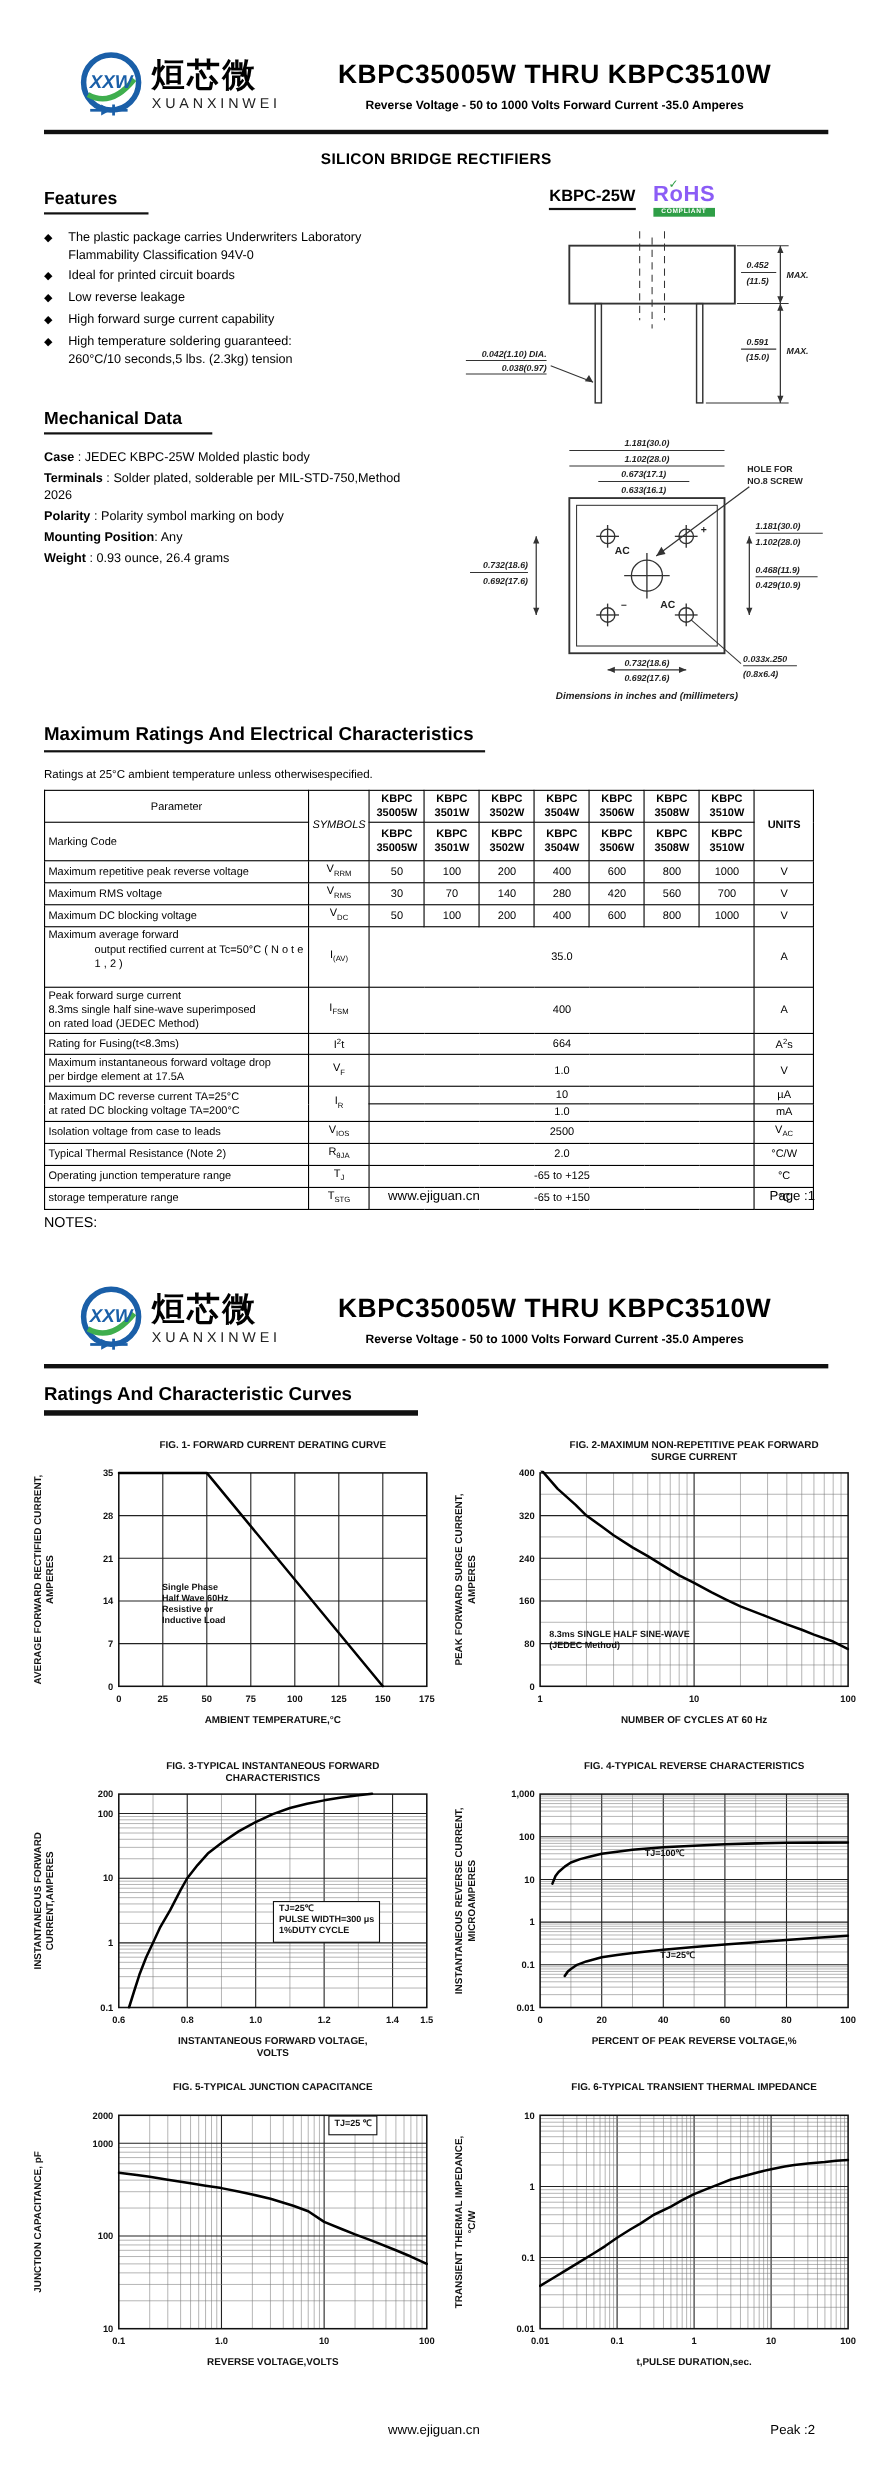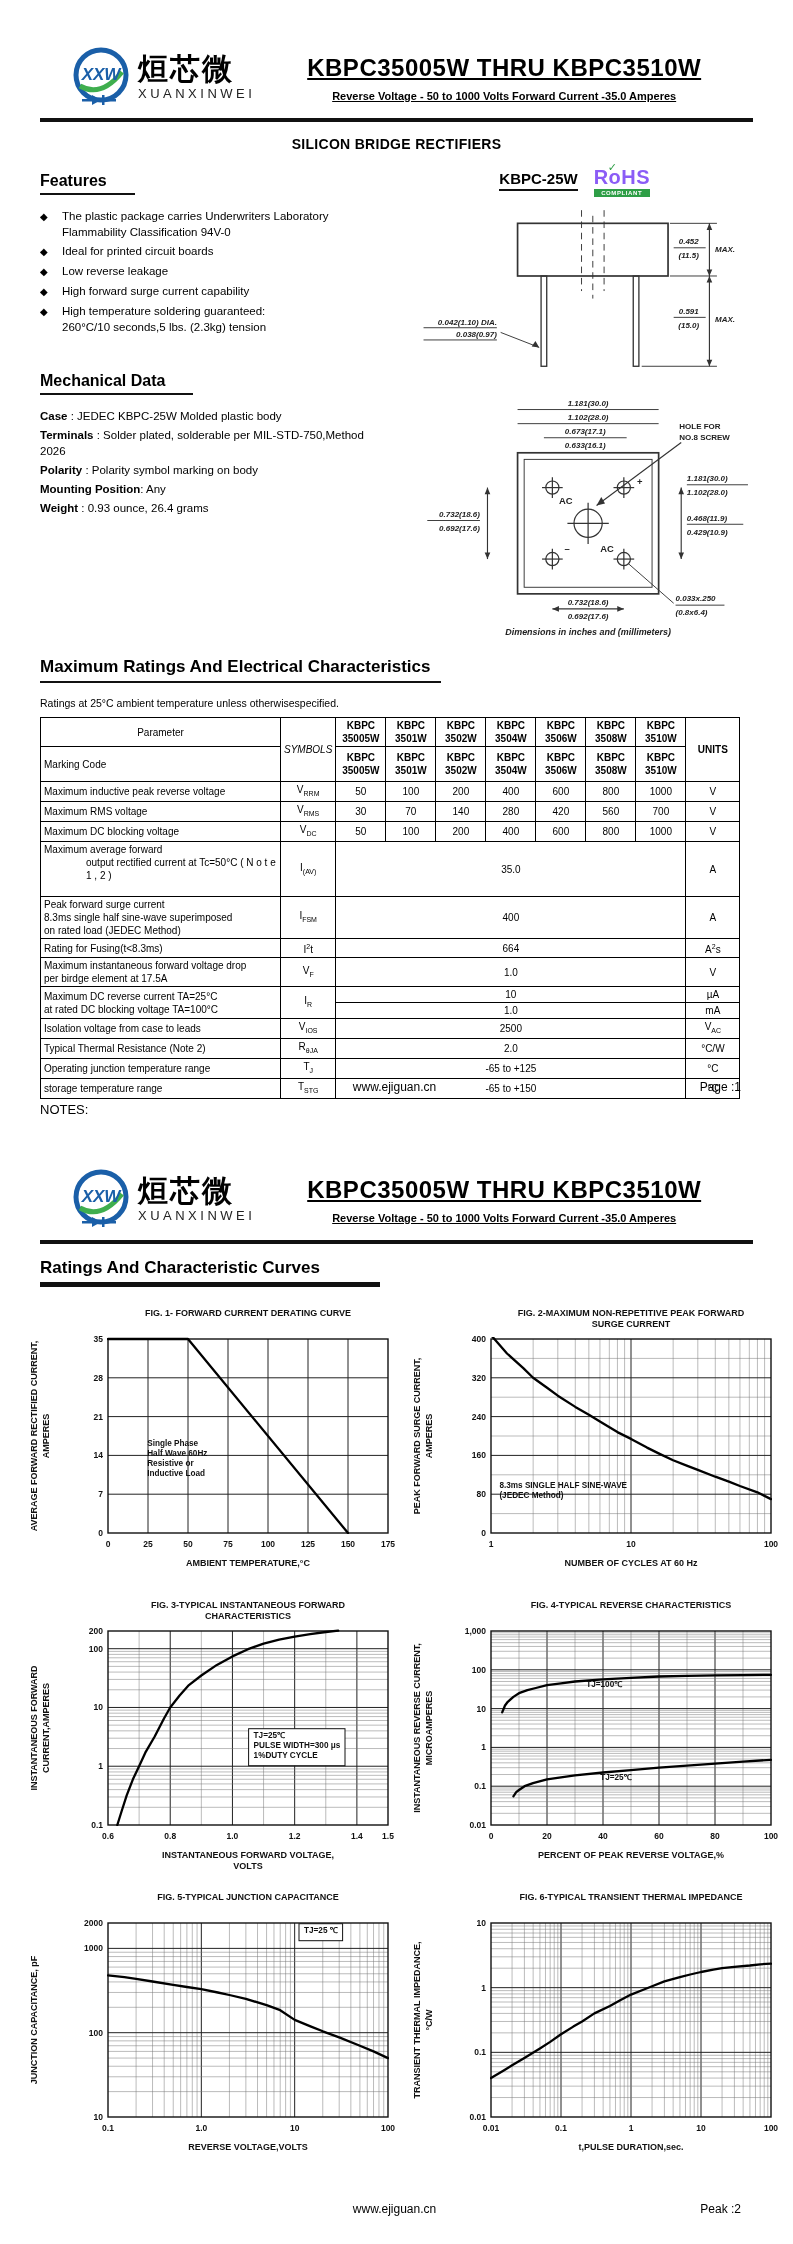--- a/index.html
+++ b/index.html
@@ -6,21 +6,21 @@
     font-family:"Liberation Sans","DejaVu Sans",sans-serif;}
   body{width:793px;}
   .page{position:relative;width:793px;height:1122px;background:#fff;overflow:hidden;}
 
   
   .hdr{display:flex;align-items:flex-start;padding:46px 40px 0 70px;}
   .logo-wrap{display:flex;align-items:center;}
   .logo-txt{margin-left:6px;}
   .brand-cn{font-size:30px;font-weight:bold;letter-spacing:2px;line-height:30px;}
   .brand-en{font-size:13px;letter-spacing:3.5px;color:#222;margin-top:2px;}
-  .hdr-right{flex:1;text-align:center;padding-top:8px;text-decoration:underline;}
+  .hdr-right{flex:1;text-align:center;padding-top:8px;}
   .doc-title{font-size:24px;font-weight:bold;letter-spacing:.5px;}
   .doc-subtitle{font-size:11px;font-weight:bold;margin-top:8px;}
   .rule{height:4px;background:#111;margin:10px 40px 0 40px;}
 
   .product-heading{text-align:center;font-size:14px;font-weight:bold;margin-top:14px;letter-spacing:.3px;}
 
   
   .cols{display:flex;padding:4px 18px 0 40px;}
   .col-left{width:330px;}
   .col-right{flex:1;padding-left:4px;}
@@ -336,21 +336,21 @@
             <div>KBPC</div>
             <div>3508W</div>
           </td>
           <td class="part">
             <div>KBPC</div>
             <div>3510W</div>
           </td>
         </tr>
         <tr>
           <td class="param">
-            <div style="min-height: 13px;">Maximum inductive peak reverse voltage</div>
+            <div style="min-height: 13px;">Maximum repetitive peak reverse voltage</div>
           </td>
           <td class="c"><span><span>V</span><sub>RRM</sub></span></td>
           <td class="c">50</td>
           <td class="c">100</td>
           <td class="c">200</td>
           <td class="c">400</td>
           <td class="c">600</td>
           <td class="c">800</td>
           <td class="c">1000</td>
           <td class="c"><span><span>V</span></span></td>
@@ -416,21 +416,21 @@
             <div style="min-height: 13px;">Maximum instantaneous forward voltage drop</div>
             <div style="min-height: 13px;">per birdge element at 17.5A</div>
           </td>
           <td class="c"><span><span>V</span><sub>F</sub></span></td>
           <td class="c" colspan="7">1.0</td>
           <td class="c"><span><span>V</span></span></td>
         </tr>
         <tr>
           <td class="param" rowspan="2">
             <div style="min-height: 13px;">Maximum DC reverse current     TA=25°C</div>
-            <div style="min-height: 13px;">at rated DC blocking voltage     TA=100°C</div>
+            <div style="min-height: 13px;">at rated DC blocking voltage     TA=200°C</div>
           </td>
           <td class="c" rowspan="2"><span><span>I</span><sub>R</sub></span></td>
           <td class="c" colspan="7">10</td>
           <td class="c"><span><span>µA</span></span></td>
         </tr>
         <tr>
           <td class="c" colspan="7">1.0</td>
           <td class="c"><span><span>mA</span></span></td>
         </tr>
         <tr>

